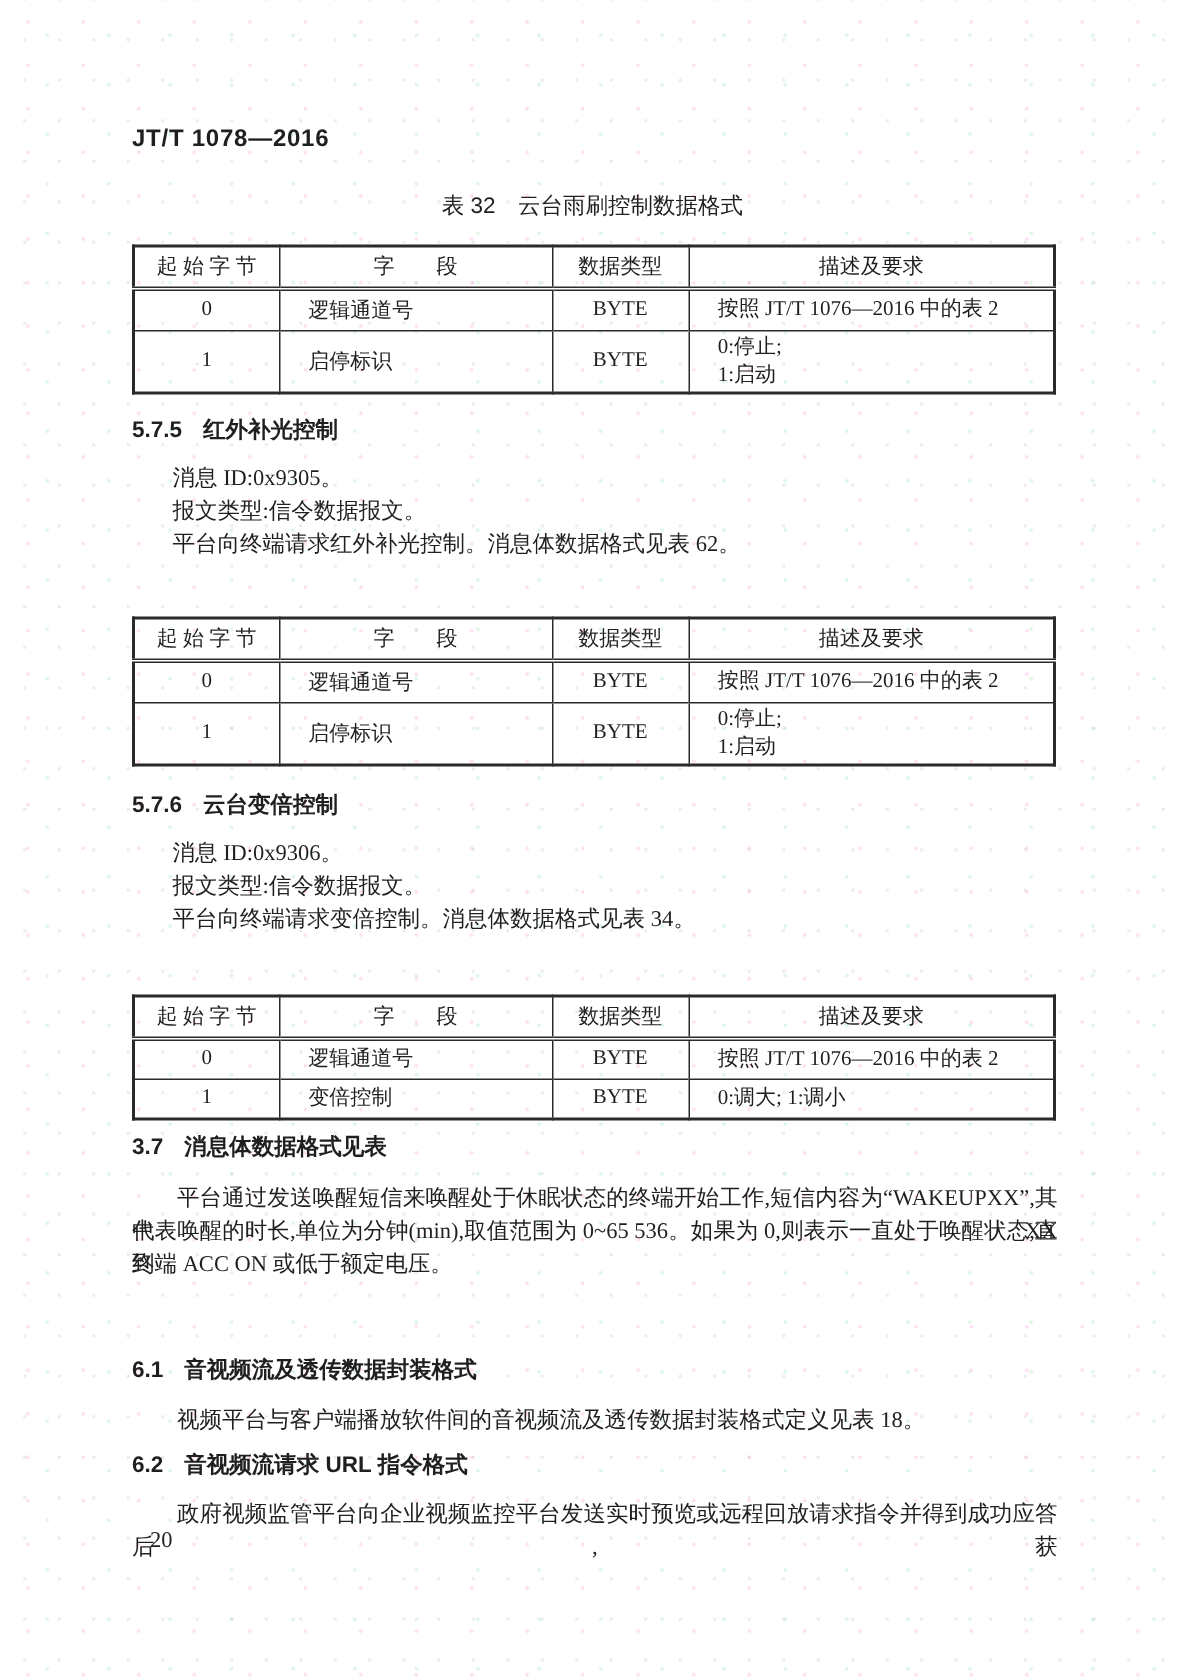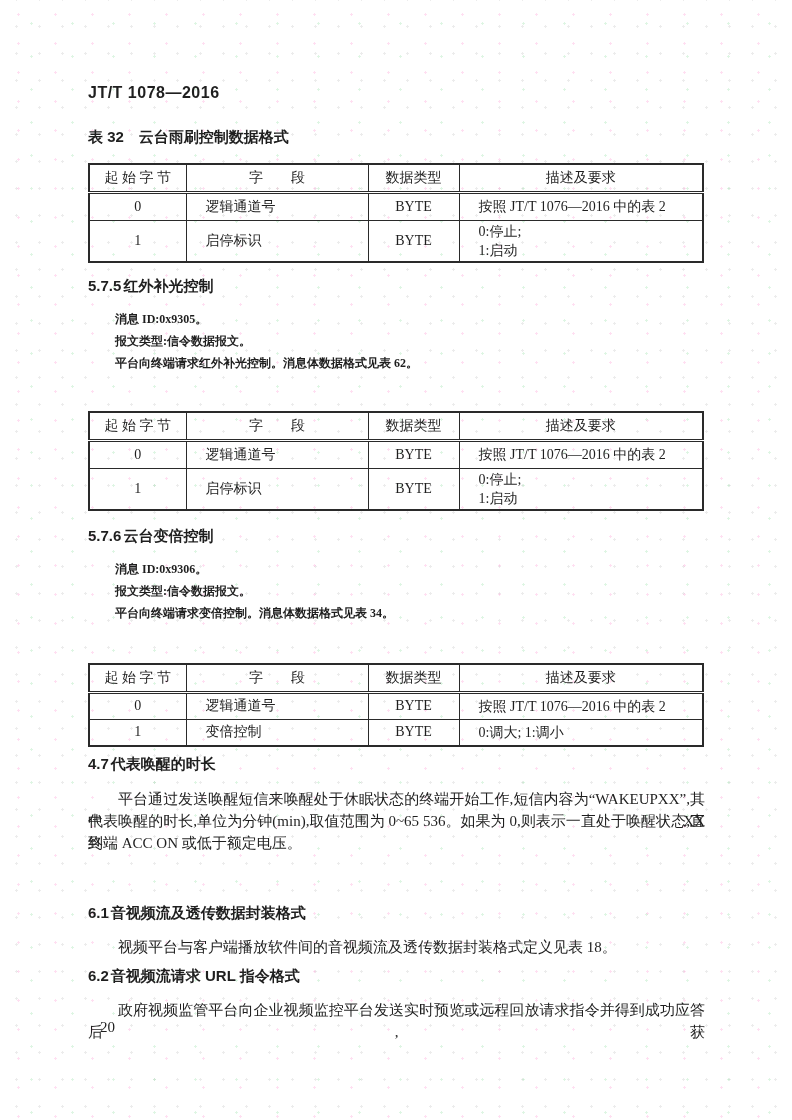--- a/index.html
+++ b/index.html
@@ -14,38 +14,38 @@
     background-image:
       radial-gradient(circle,rgba(255,150,210,.30) 1px,transparent 1.3px),
       radial-gradient(circle,rgba(130,220,150,.26) 1px,transparent 1.3px),
       radial-gradient(circle,rgba(120,120,120,.14) 1px,transparent 1.2px);
     background-size:37px 29px,41px 33px,23px 27px;
     background-position:0 0,11px 7px,5px 13px;
   }
   .abs{position:absolute;}
   .doc-header{left:88px;top:84px;font-family:"Liberation Sans","DejaVu Sans",sans-serif;
     font-size:16px;font-weight:600;letter-spacing:.5px;}
-  .caption{left:88px;width:614px;
-    font-family:"Liberation Sans","DejaVu Sans",sans-serif;font-size:15px;font-weight:700;}
+  .caption{left:88px;width:614px;text-align:center;
+    font-family:"Liberation Sans","DejaVu Sans",sans-serif;font-size:15px;font-weight:400;}
   table.dtab{left:88px;width:614px;border-collapse:collapse;table-layout:fixed;
     border:2px solid #2a2a2a;font-size:14px;}
   table.dtab col.c1{width:97px;} table.dtab col.c2{width:182px;}
   table.dtab col.c3{width:91px;} table.dtab col.c4{width:244px;}
   table.dtab th{font-weight:normal;text-align:center;border-bottom:3px double #2a2a2a;
     border-left:1px solid #2a2a2a;padding:0;}
   table.dtab td{border-left:1px solid #2a2a2a;border-top:1px solid #2a2a2a;padding:0;}
   table.dtab th:first-child,table.dtab td:first-child{border-left:none;}
   tr.hrow{height:28px;} tr.r1{height:28px;} tr.r2{height:42px;} tr.r2s{height:27px;} tr.r1s{height:27px;}
   td.ctr{text-align:center;}
   td.lft{text-align:left;padding-left:19px !important;}
   td.lft .dline{line-height:19px;}
   .sec-heading{left:88px;font-family:"Liberation Sans","DejaVu Sans",sans-serif;
     font-size:15px;font-weight:700;white-space:nowrap;}
-  .sec-heading .num{margin-right:2px;}
-  .body-line{left:115px;font-size:12px;line-height:22px;white-space:nowrap;font-weight:bold;}
+  .sec-heading .num{margin-right:14px;}
+  .body-line{left:115px;font-size:15px;line-height:22px;white-space:nowrap;}
   .para{left:88px;width:617px;font-size:15px;line-height:22px;}
   .jline{text-align:justify;text-align-last:justify;}
   .indent{text-indent:2em;}
   .page-number{left:100px;font-size:15px;}
 </style>
 </head>
 <body>
 
 <div class="page">
 
@@ -161,21 +161,21 @@
       <td class="lft">变倍控制</td>
       <td class="ctr">BYTE</td>
       <td class="lft">
             <div class="dline">0:调大; 1:调小</div>
           </td>
     </tr>
   </tbody>
     </table>
 
   <div class="abs sec-heading" style="top:755px">
-    <span class="num">4.7</span><span>代表唤醒的时长</span>
+    <span class="num">3.7</span><span>消息体数据格式见表</span>
   </div>
   <div class="abs para jline indent" style="top:788px">平台通过发送唤醒短信来唤醒处于休眠状态的终端开始工作,短信内容为“WAKEUPXX”,其中 XX</div>
   <div class="abs para jline" style="top:810px">代表唤醒的时长,单位为分钟(min),取值范围为 0~65 536。如果为 0,则表示一直处于唤醒状态,直到</div>
   <div class="abs para" style="top:832px">终端 ACC ON 或低于额定电压。</div>
 
 
   <div class="abs sec-heading" style="top:904px">
     <span class="num">6.1</span><span>音视频流及透传数据封装格式</span>
   </div>
   <div class="abs para indent" style="top:936px">视频平台与客户端播放软件间的音视频流及透传数据封装格式定义见表 18。</div>

